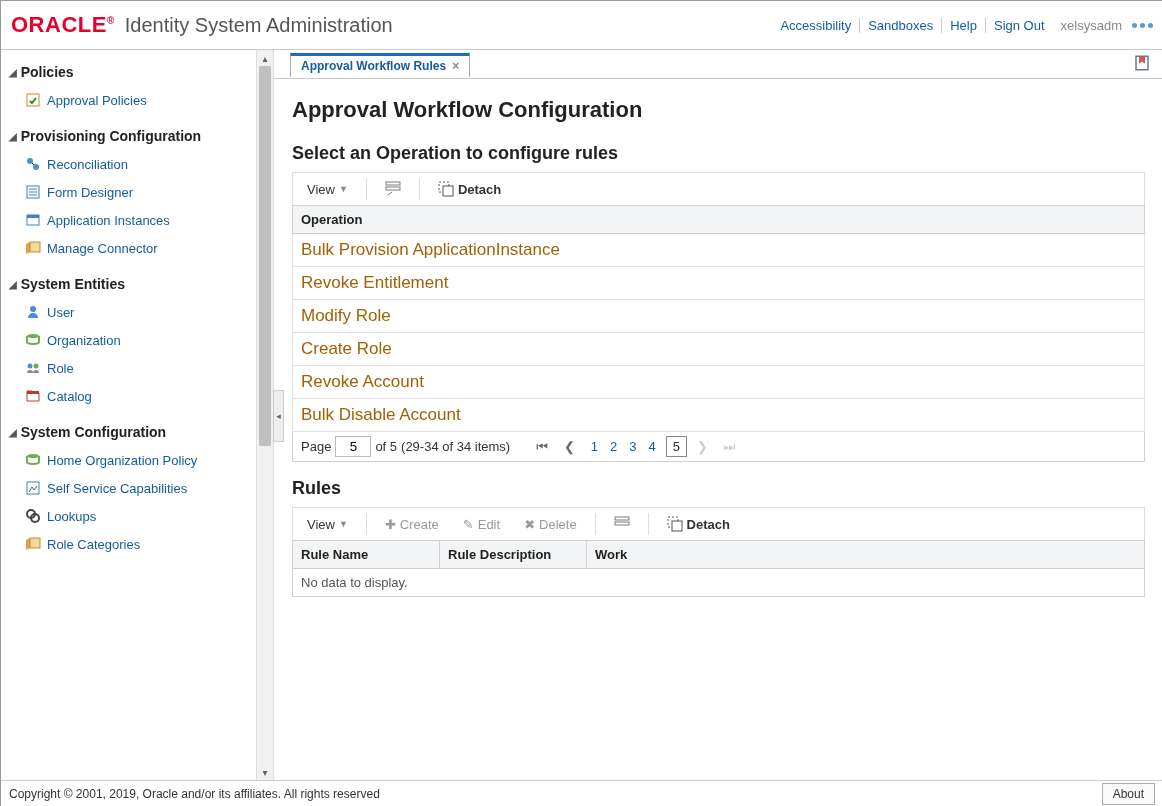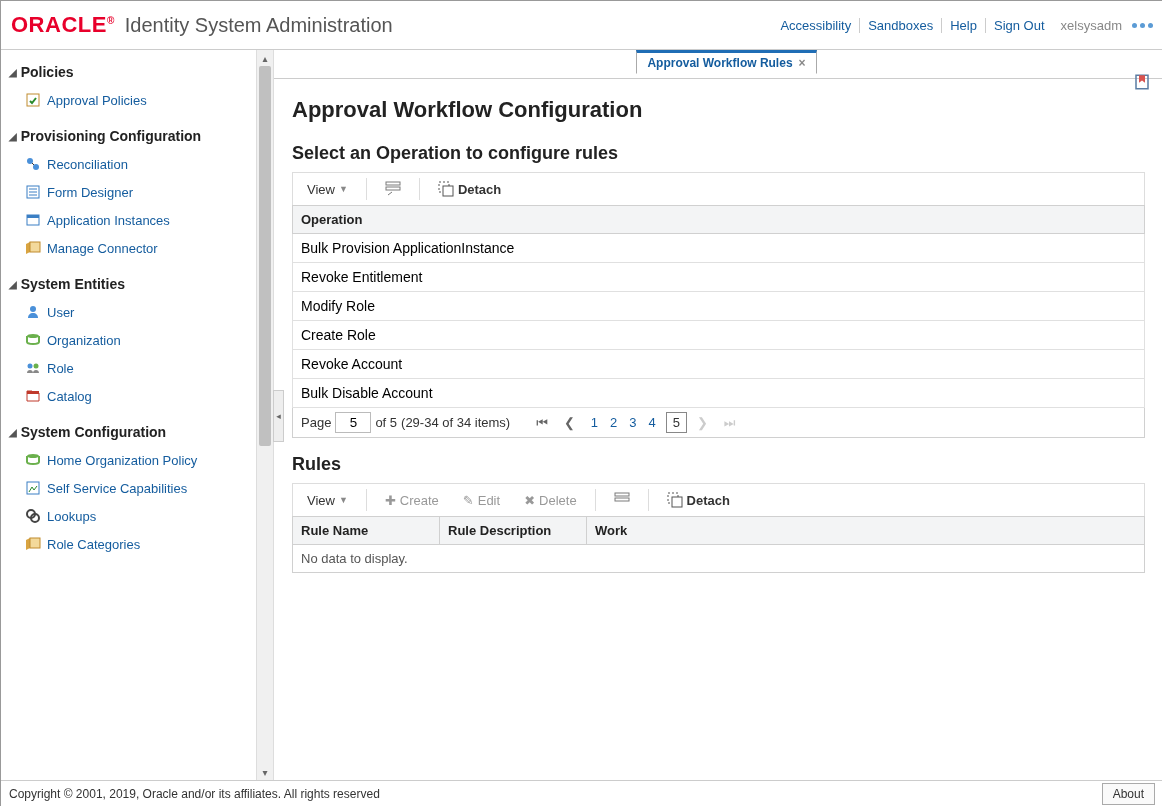--- a/index.html
+++ b/index.html
@@ -20,36 +20,36 @@
   .side-section{margin-bottom:14px;color:#000;}
   .side-title{font-weight:bold;font-size:14px;color:#222;margin:6px 0 6px 2px;display:flex;align-items:center;gap:4px;}
   .tri{font-size:10px;color:#555;}
   .side-item{display:flex;align-items:center;gap:6px;color:#145c9e;padding:6px 2px 6px 18px;cursor:pointer;font-size:13px;}
   .side-icon{width:16px;height:16px;display:inline-flex;align-items:center;justify-content:center;}
   .scroll-track{position:absolute;right:0;top:0;height:100%;width:16px;background:#f0f0f0;border-left:1px solid #ddd;}
   .scroll-up,.scroll-down{height:16px;display:flex;align-items:center;justify-content:center;color:#666;font-size:10px;}
   .scroll-thumb{position:absolute;top:16px;left:2px;width:12px;height:380px;background:#c0c0c0;border-radius:2px;}
   .collapse-handle{position:absolute;left:-1px;top:340px;width:9px;height:50px;background:#eee;border:1px solid #ccc;display:flex;align-items:center;justify-content:center;font-size:9px;color:#666;cursor:pointer;}
   .main{flex:1;display:flex;flex-direction:column;position:relative;}
-  .tabs{display:flex;align-items:center;height:28px;border-bottom:1px solid #ccc;padding-left:16px;flex-direction:column;}
+  .tabs{display:flex;align-items:center;height:28px;border-bottom:1px solid #ccc;padding-left:16px;}
   .tab{display:flex;align-items:center;gap:6px;background:#fff;border:1px solid #aaa;border-bottom:1px solid #fff;border-top:3px solid #1f6db5;padding:3px 10px;font-size:12px;color:#145c9e;font-weight:bold;margin-bottom:-1px;}
   .tab-close{color:#888;cursor:pointer;}
   .tabs-right{margin-left:auto;padding-right:12px;}
   .bookmark-icon svg{width:18px;height:18px;}
   .content{padding:14px 18px;overflow:auto;flex:1;}
   h1.pg{font-size:22px;font-weight:bold;color:#222;margin:4px 0 20px 0;}
   h2.sec{font-size:18px;font-weight:bold;color:#222;margin:6px 0 8px 0;}
   .toolbar{display:flex;align-items:center;border:1px solid #ddd;border-bottom:none;padding:4px;gap:4px;}
   .tb-btn{display:flex;align-items:center;gap:4px;padding:4px 10px;cursor:pointer;color:#333;font-size:13px;}
   .tb-btn.disabled{color:#999;}
   .tb-sep{width:1px;height:22px;background:#ddd;margin:0 4px;}
   .dd-arrow{font-size:9px;color:#888;}
   table.grid{width:100%;border-collapse:collapse;border:1px solid #d0d0d0;}
   table.grid th{background:#f3f4f5;border:1px solid #d0d0d0;text-align:left;padding:6px 8px;font-size:13px;color:#222;font-weight:bold;}
-  table.grid td{border:1px solid #e0e0e0;padding:6px 8px;font-size:14px;color:#000000;}
+  table.grid td{border:1px solid #e0e0e0;padding:6px 8px;font-size:17px;color:#a16207;}
   .pager{display:flex;align-items:center;gap:4px;border:1px solid #d0d0d0;border-top:none;padding:4px 8px;font-size:13px;}
   .pg-input{width:30px;text-align:center;border:1px solid #bbb;padding:2px;}
   .pg-link{color:#145c9e;cursor:pointer;padding:2px 6px;}
   .pg-current{border:1px solid #888;padding:2px 6px;}
   .pg-nav{color:#666;padding:2px 6px;cursor:pointer;}
   .pg-nav.disabled{color:#ccc;}
   .footer{height:26px;border-top:1px solid #ccc;display:flex;align-items:center;justify-content:space-between;padding:0 8px;font-size:12px;color:#333;background:#fff;}
   .about-btn{border:1px solid #aaa;padding:3px 10px;background:#fafafa;cursor:pointer;}
   .nodata{padding:6px 8px;color:#555;border:1px solid #d0d0d0;border-top:none;font-size:13px;}
   .ico{width:16px;height:16px;}

